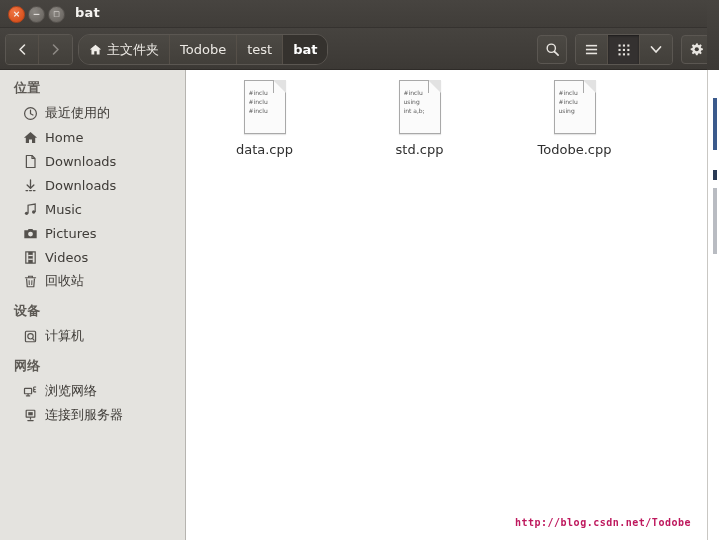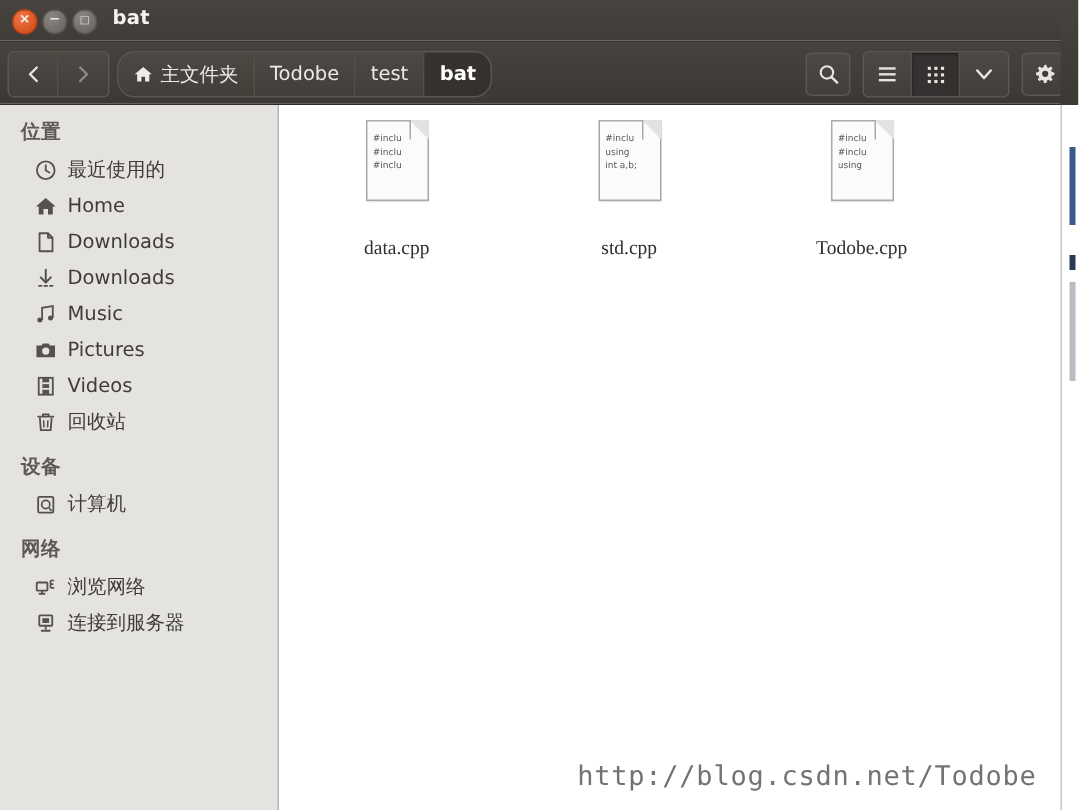--- a/index.html
+++ b/index.html
@@ -254,36 +254,36 @@
   }
   .preview div {
     font-family: "DejaVu Sans", "Liberation Sans", sans-serif;
     font-size: 6px;
     line-height: 9px;
     color: #5a5a5a;
     white-space: nowrap;
     overflow: hidden;
   }
   .filename {
-    margin-top: 23px;
+    margin-top: 8px;
     font-size: 13px;
     color: #2f2f2f;
     white-space: nowrap;
-    font-family: Liberation Serif, serif;
   }
 
   .watermark {
     position: absolute;
     right: 16px;
     bottom: 12px;
     font-family: "DejaVu Sans Mono", "Liberation Mono", monospace;
-    font-size: 18px;
-    color: #737373;
+    font-size: 10px;
+    color: #be185d;
     letter-spacing: .5px;
     white-space: nowrap;
+    font-weight: bold;
   }
 
   
   .rightedge {
     position: absolute;
     right: 0; top: 70px;
     width: 12px; height: 470px;
     background: #ffffff;
     border-left: 1px solid #c9c7c3;
     box-sizing: border-box;

